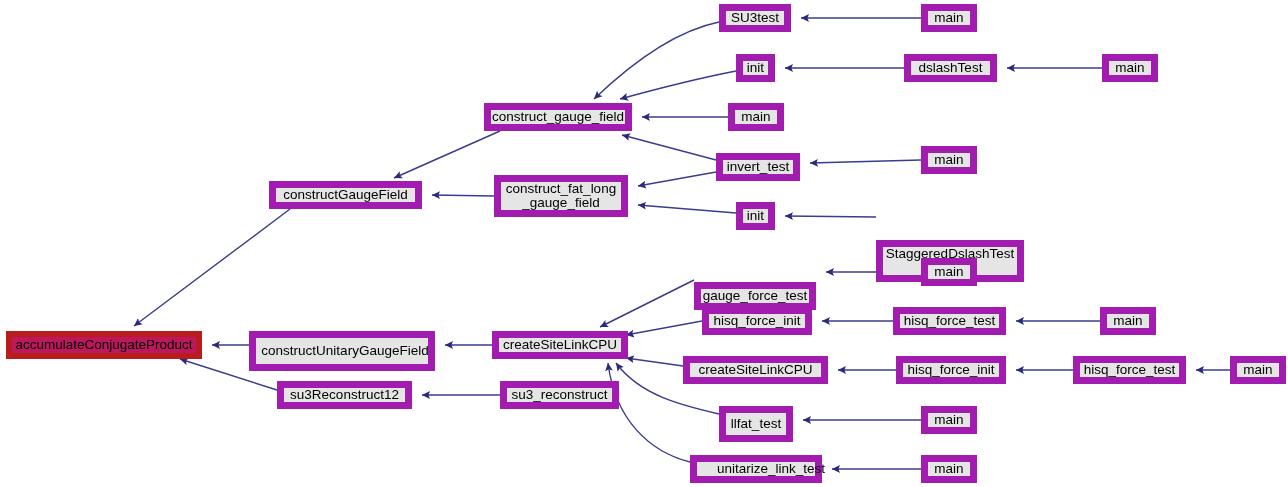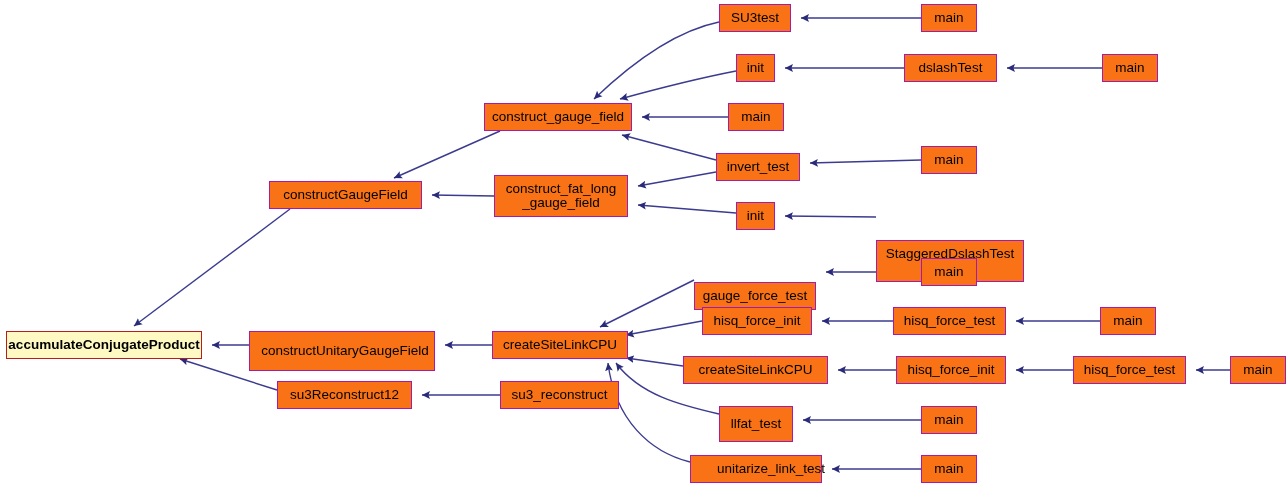--- a/index.html
+++ b/index.html
@@ -14,37 +14,36 @@
   }
   svg#edges{
     position:absolute;
     left:0; top:0;
     width:1288px; height:487px;
     pointer-events:none;
   }
   .node{
     position:absolute;
     box-sizing:border-box;
-    border:1px solid #a21caf;
-    background:#f97316;
+    border:7px solid #a21caf;
+    background:#e5e5e5;
     color:#000000;
     display:flex;
     align-items:center;
     justify-content:center;
     text-align:center;
     font-size:13.5px;
     line-height:14px;
     white-space:pre-line;
     letter-spacing:0px;
     z-index:5;
   }
   .node.highlight{
-    background:#fef9c3;
-    border:1px solid #b91c1c;
-    font-weight:bold;
+    background:#be185d;
+    border:6px solid #b91c1c;
   }
 </style>
 </head>
 <body>
 
 <div id="canvas">
   <svg id="edges" viewBox="0 0 1288 487" xmlns="http://www.w3.org/2000/svg">
     <defs>
       <marker id="arrowhead" markerWidth="9" markerHeight="9" refX="8" refY="4.5" orient="auto" markerUnits="userSpaceOnUse">
         <path d="M 8,4.5 L 0,0.6 L 1.6,4.5 L 0,8.4 Z" fill="#2a2a7a"></path>

